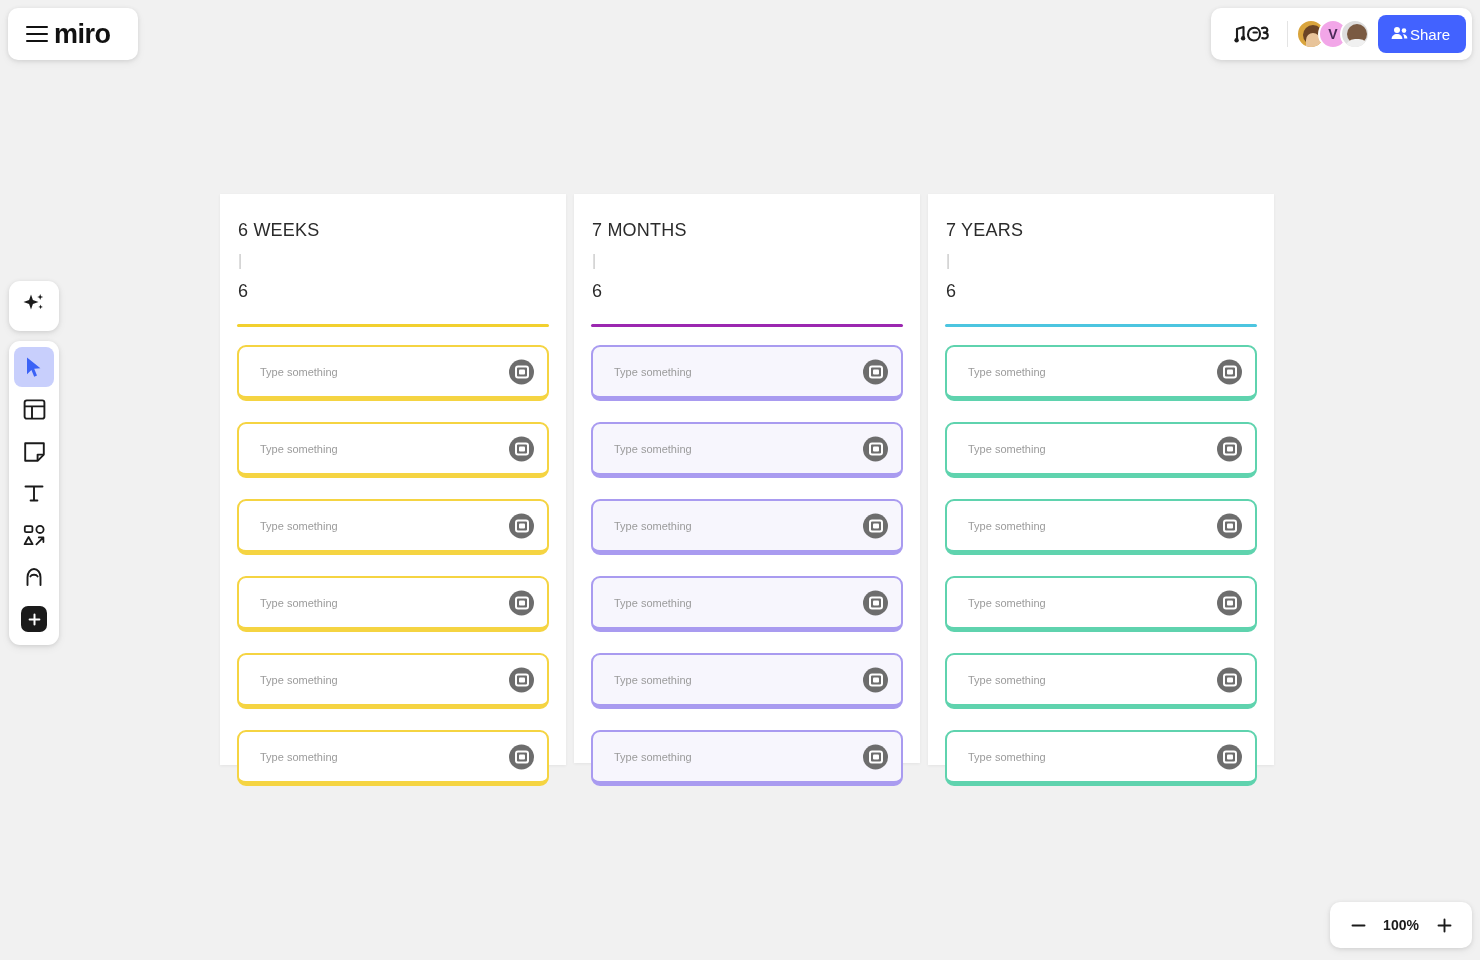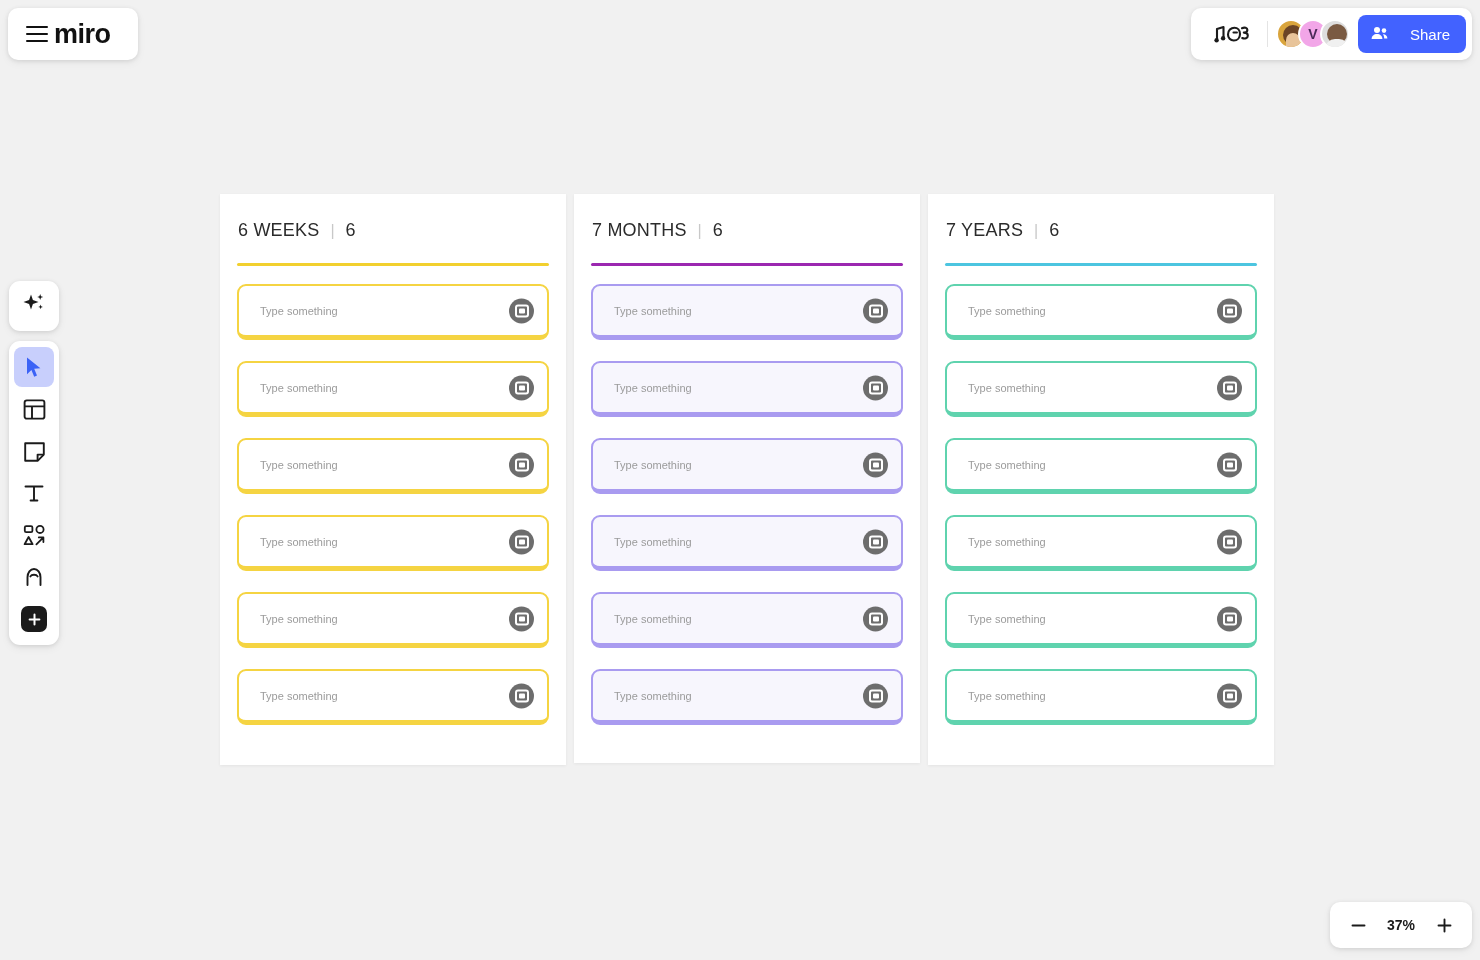--- a/index.html
+++ b/index.html
@@ -44,21 +44,21 @@
   }
   .avatar:first-child { margin-left: 0; }
   .av-a { background: #d9a43c; }
   .av-a::before { content:""; position:absolute; left:5px; top:4px; width:20px; height:20px; border-radius:50%; background:#6b4426; }
   .av-a::after  { content:""; position:absolute; left:8px; top:12px; width:14px; height:18px; border-radius:8px 8px 0 0; background:#e8c49a; }
   .av-b { background: #f2a6e8; }
   .av-c { background: #dedede; }
   .av-c::before { content:""; position:absolute; left:5px; top:3px; width:20px; height:20px; border-radius:50%; background:#7a5a42; }
   .av-c::after  { content:""; position:absolute; left:3px; top:18px; width:24px; height:14px; border-radius:10px 10px 0 0; background:#f0f0f0; }
   .share-btn {
-    display: flex; align-items: center; gap: 22px;
+    display: flex; align-items: center; gap: 2px;
     background: #4262ff; color: #fff;
     height: 38px; padding: 0 16px 0 13px; border-radius: 8px;
     font-size: 15px; font-weight: 500; cursor: pointer; margin-left: 8px;
   }
 
   
   .toolbar-ai {
     position: absolute; left: 9px; top: 281px;
     width: 50px; height: 50px; background: #fff; border-radius: 11px;
     display: flex; align-items: center; justify-content: center; cursor: pointer;
@@ -77,21 +77,21 @@
   .tool.active { background: #c8cffc; }
   .tool.dark { background: #1b1b1b; border-radius: 7px; width: 26px; height: 26px; margin: 7px 0; }
 
   
   .board { position: absolute; left: 220px; top: 194px; display: flex; gap: 8px; }
   .column {
     width: 346px; background: #fff;
     padding: 26px 17px 0 17px;
     box-shadow: 0 1px 3px rgba(0,0,0,.06);
   }
-  .col-head { display: flex; align-items: baseline; gap: 11px; padding-left: 1px; }
+  .col-head { display: flex; align-items: baseline; gap: 11px; padding-left: 1px; flex-direction: column; }
   .col-title { font-size: 18px; color: #2b2b2b; letter-spacing: .2px; }
   .col-sep { color: #c8c8c8; font-size: 16px; }
   .col-count { font-size: 18px; color: #2b2b2b; }
   .col-rule { height: 3px; border-radius: 2px; margin-top: 22px; }
 
   .cards { margin-top: 18px; padding-bottom: 14px; }
   .card {
     position: relative; height: 56px; margin-bottom: 21px;
     border-radius: 9px; display: flex; align-items: center;
     padding: 0 0 0 21px;
@@ -397,21 +397,21 @@
     </div>
 
   </div>
 
   <div class="zoomwidget">
     <div class="zbtn">
       <svg width="17" height="17" viewBox="0 0 17 17" stroke="#1b1b1b" stroke-width="1.9" stroke-linecap="round">
           <path d="M2.5 8.5 H14.5"></path>
         </svg>
     </div>
-    <div class="zlabel">37%</div>
+    <div class="zlabel">100%</div>
     <div class="zbtn">
       <svg width="17" height="17" viewBox="0 0 17 17" stroke="#1b1b1b" stroke-width="1.9" stroke-linecap="round">
           <path d="M8.5 2.5 V14.5 M2.5 8.5 H14.5"></path>
         </svg>
     </div>
   </div>
 
 </div>
 
 </body></html>

